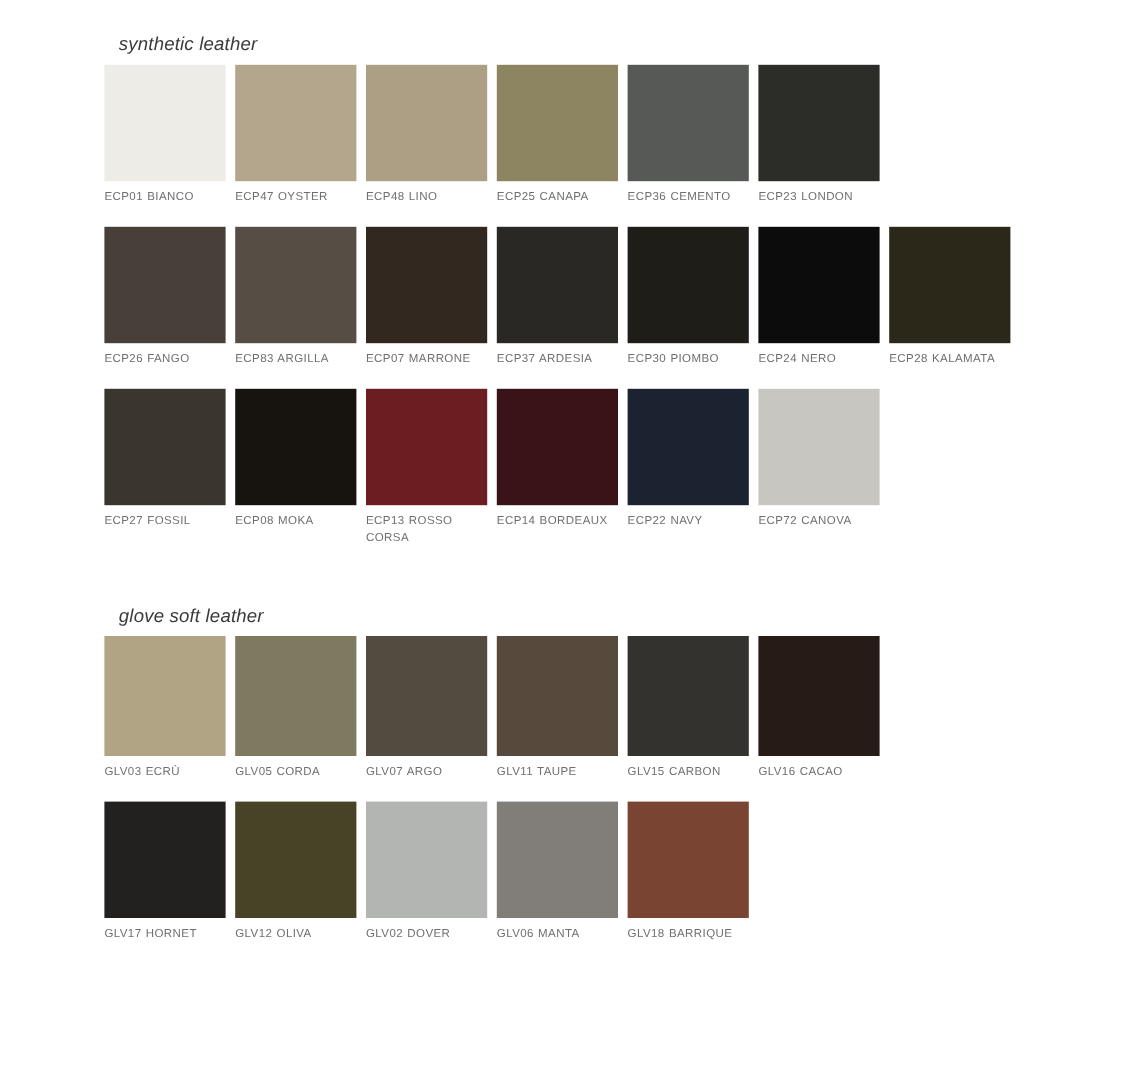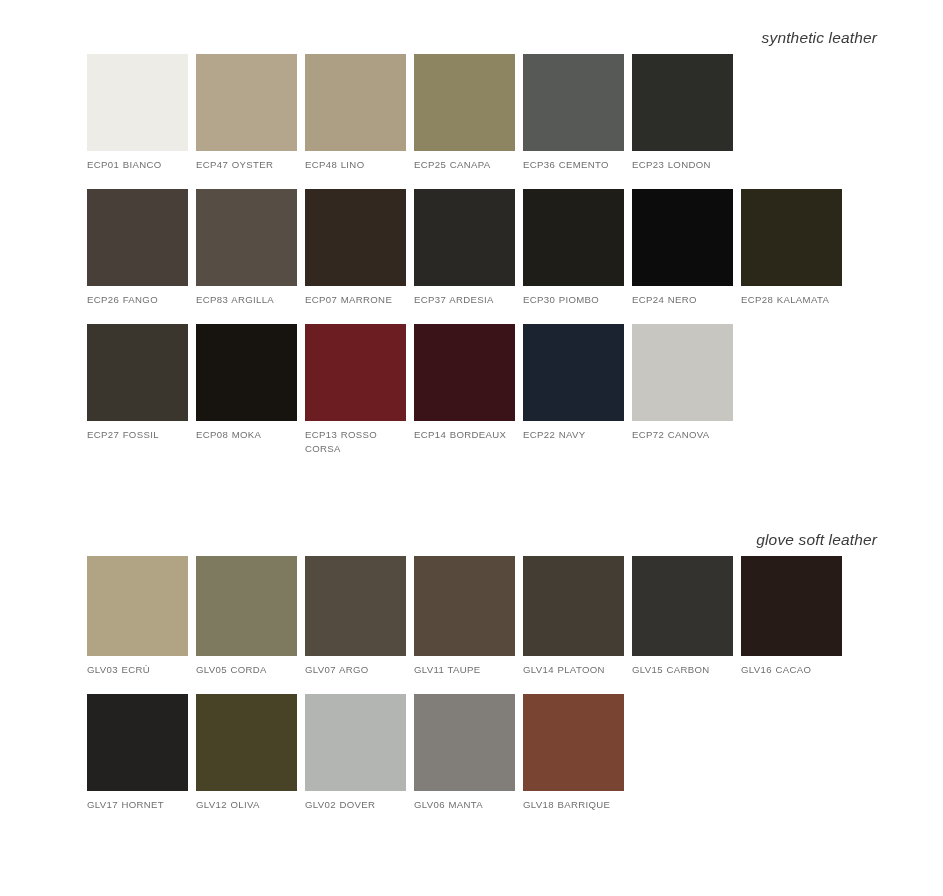--- a/index.html
+++ b/index.html
@@ -24,32 +24,31 @@
     background: #ffffff;
   }
 
   
   .section {
     position: absolute;
     left: 87px;
     width: 790px;
   }
   #section-synthetic-leather { top: 28px; }
-  #section-glove-soft-leather { top: 530px; }
+  #section-glove-soft-leather { top: 504px; }
 
   .section-title {
     font-style: italic;
     font-size: 15.5px;
     line-height: 20px;
     color: #3b3b3b;
     letter-spacing: 0.15px;
     margin: 0 0 6px 12px;
     font-weight: 400;
     white-space: nowrap;
-    text-align: right;
   }
 
   
   .swatch-row {
     display: flex;
     flex-direction: row;
     align-items: flex-end;
     margin-bottom: 4px;
   }
 
@@ -190,24 +189,20 @@
       </div>
       <div class="swatch-cell">
         <span class="swatch-chip" style="background:#534a40" title="GLV07 ARGO"></span>
         <span class="swatch-label">GLV07 ARGO</span>
       </div>
       <div class="swatch-cell">
         <span class="swatch-chip" style="background:#57493b" title="GLV11 TAUPE"></span>
         <span class="swatch-label">GLV11 TAUPE</span>
       </div>
       <div class="swatch-cell">
-        <span class="swatch-chip" style="background:#433d33" title="GLV14 PLATOON"></span>
-        <span class="swatch-label">GLV14 PLATOON</span>
-      </div>
-      <div class="swatch-cell">
         <span class="swatch-chip" style="background:#34322e" title="GLV15 CARBON"></span>
         <span class="swatch-label">GLV15 CARBON</span>
       </div>
       <div class="swatch-cell">
         <span class="swatch-chip" style="background:#271b18" title="GLV16 CACAO"></span>
         <span class="swatch-label">GLV16 CACAO</span>
       </div>
     </div>
 
     <div class="swatch-row">

